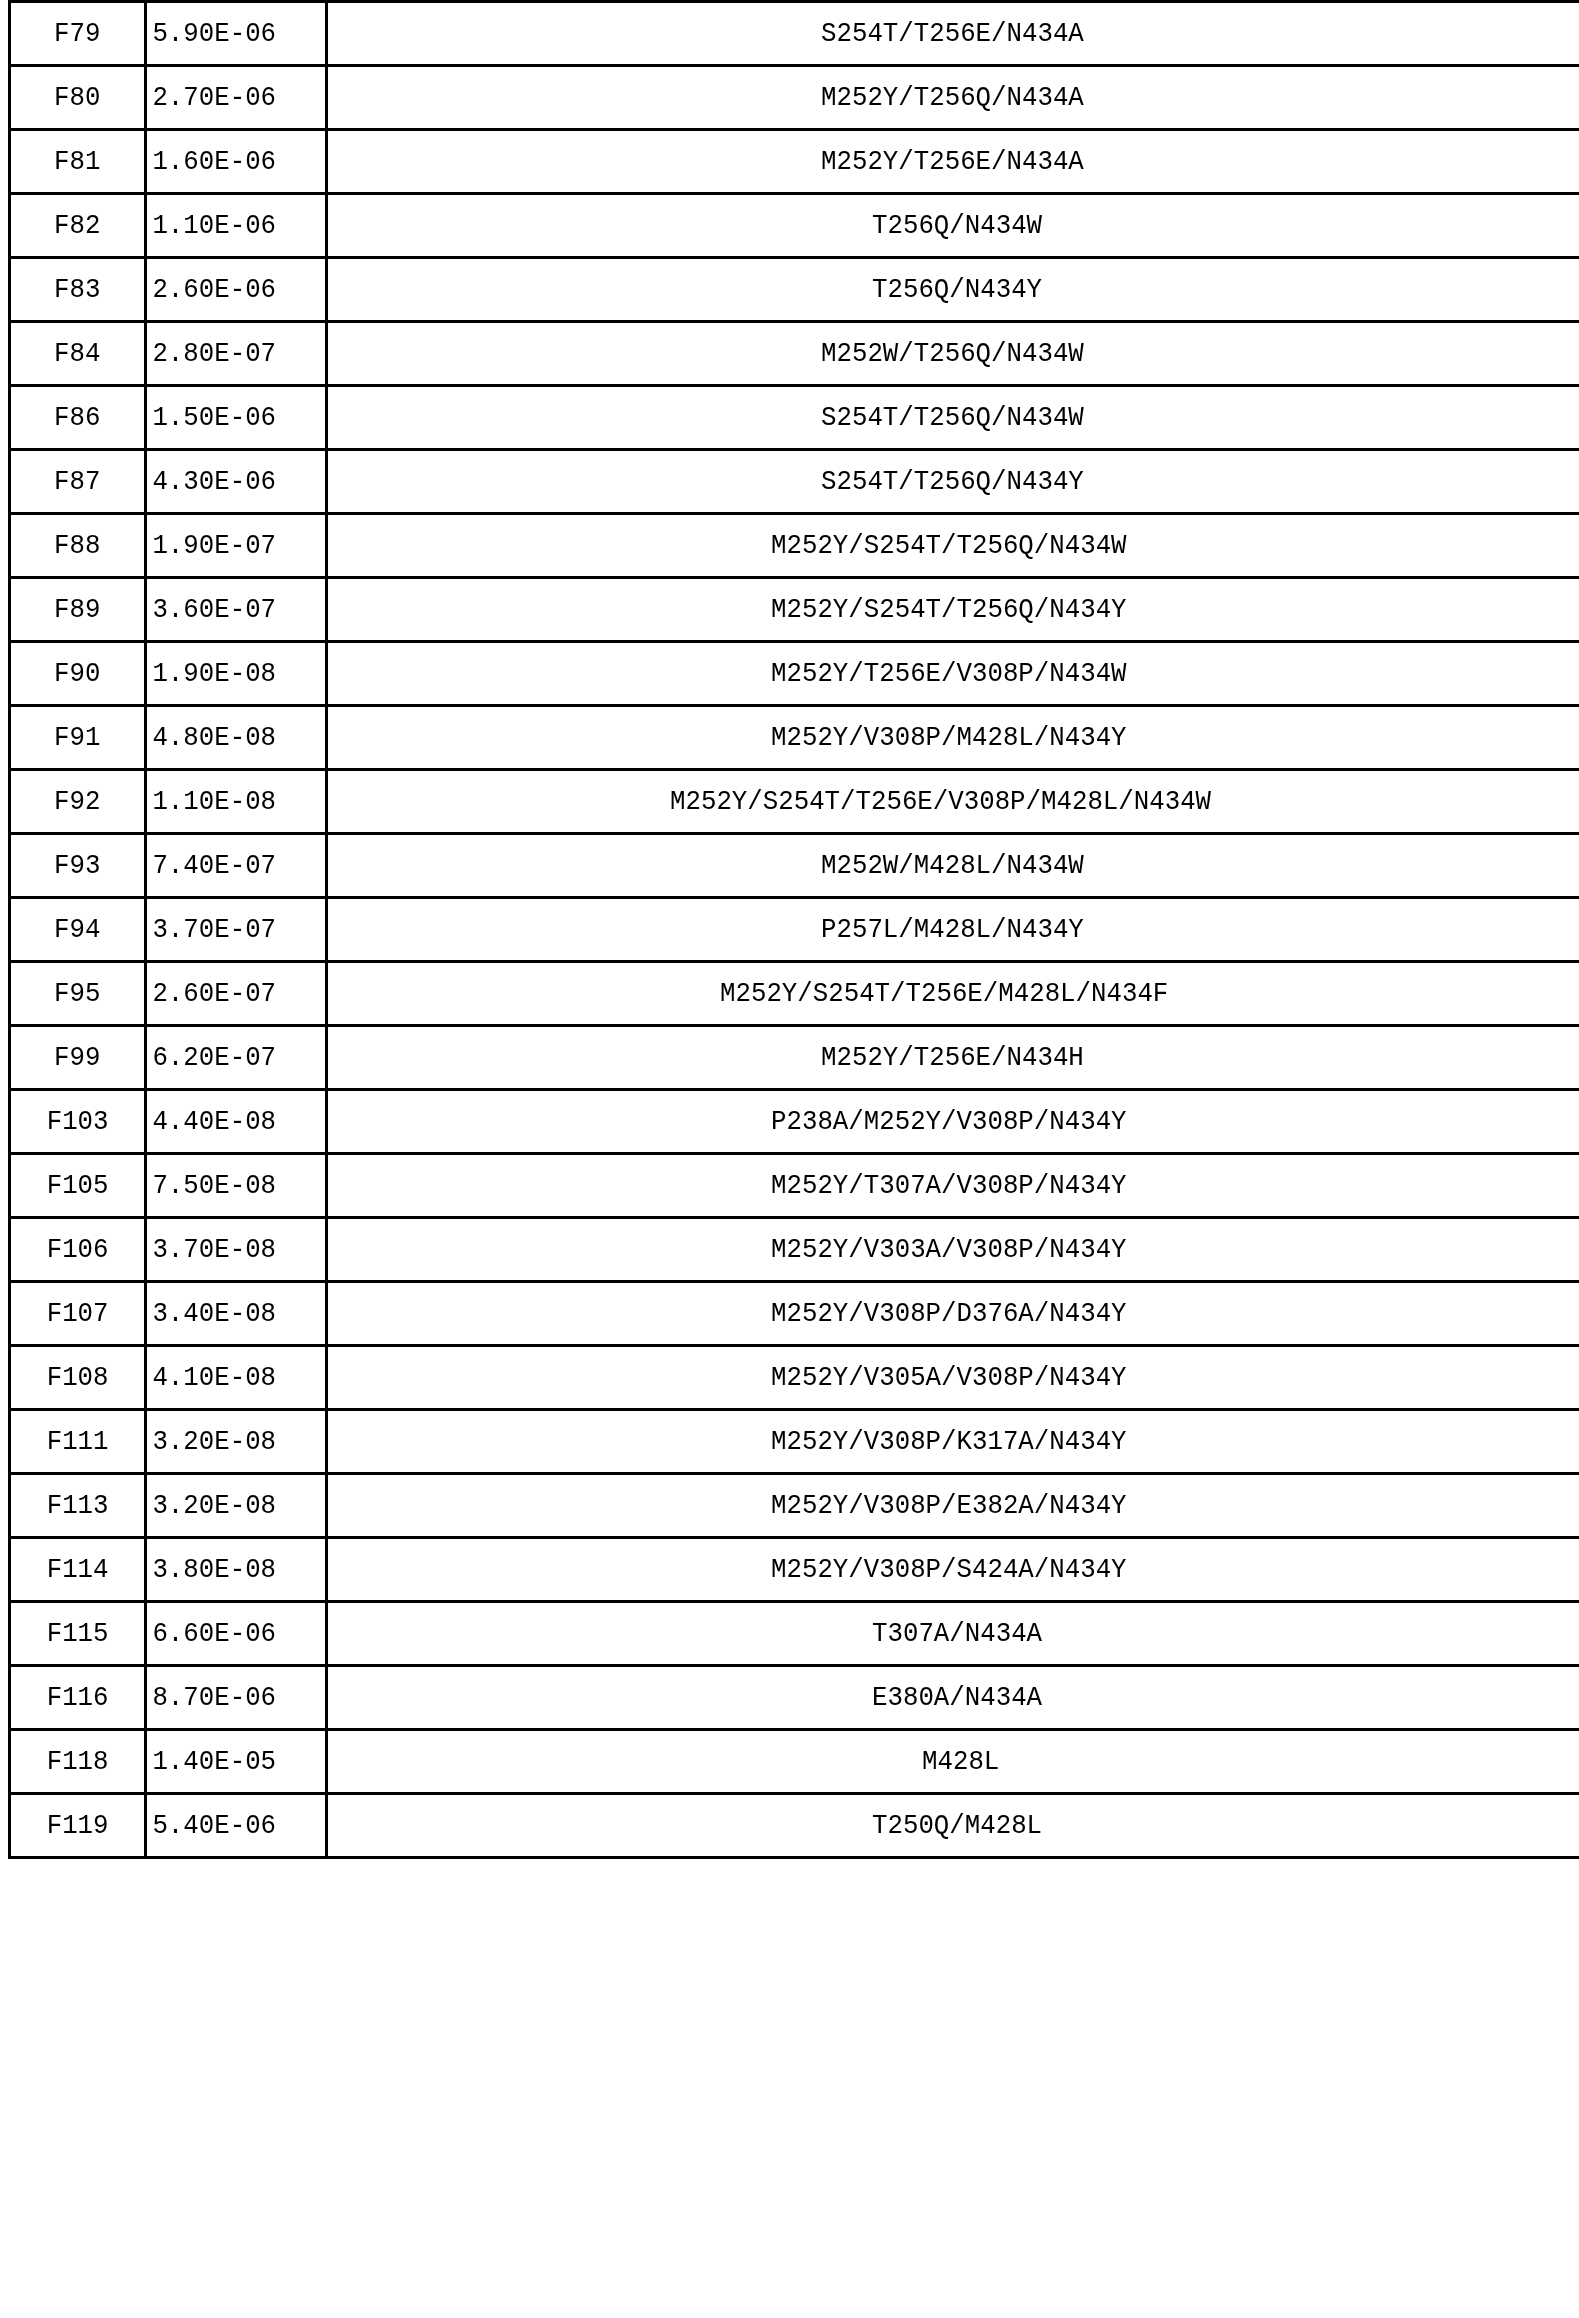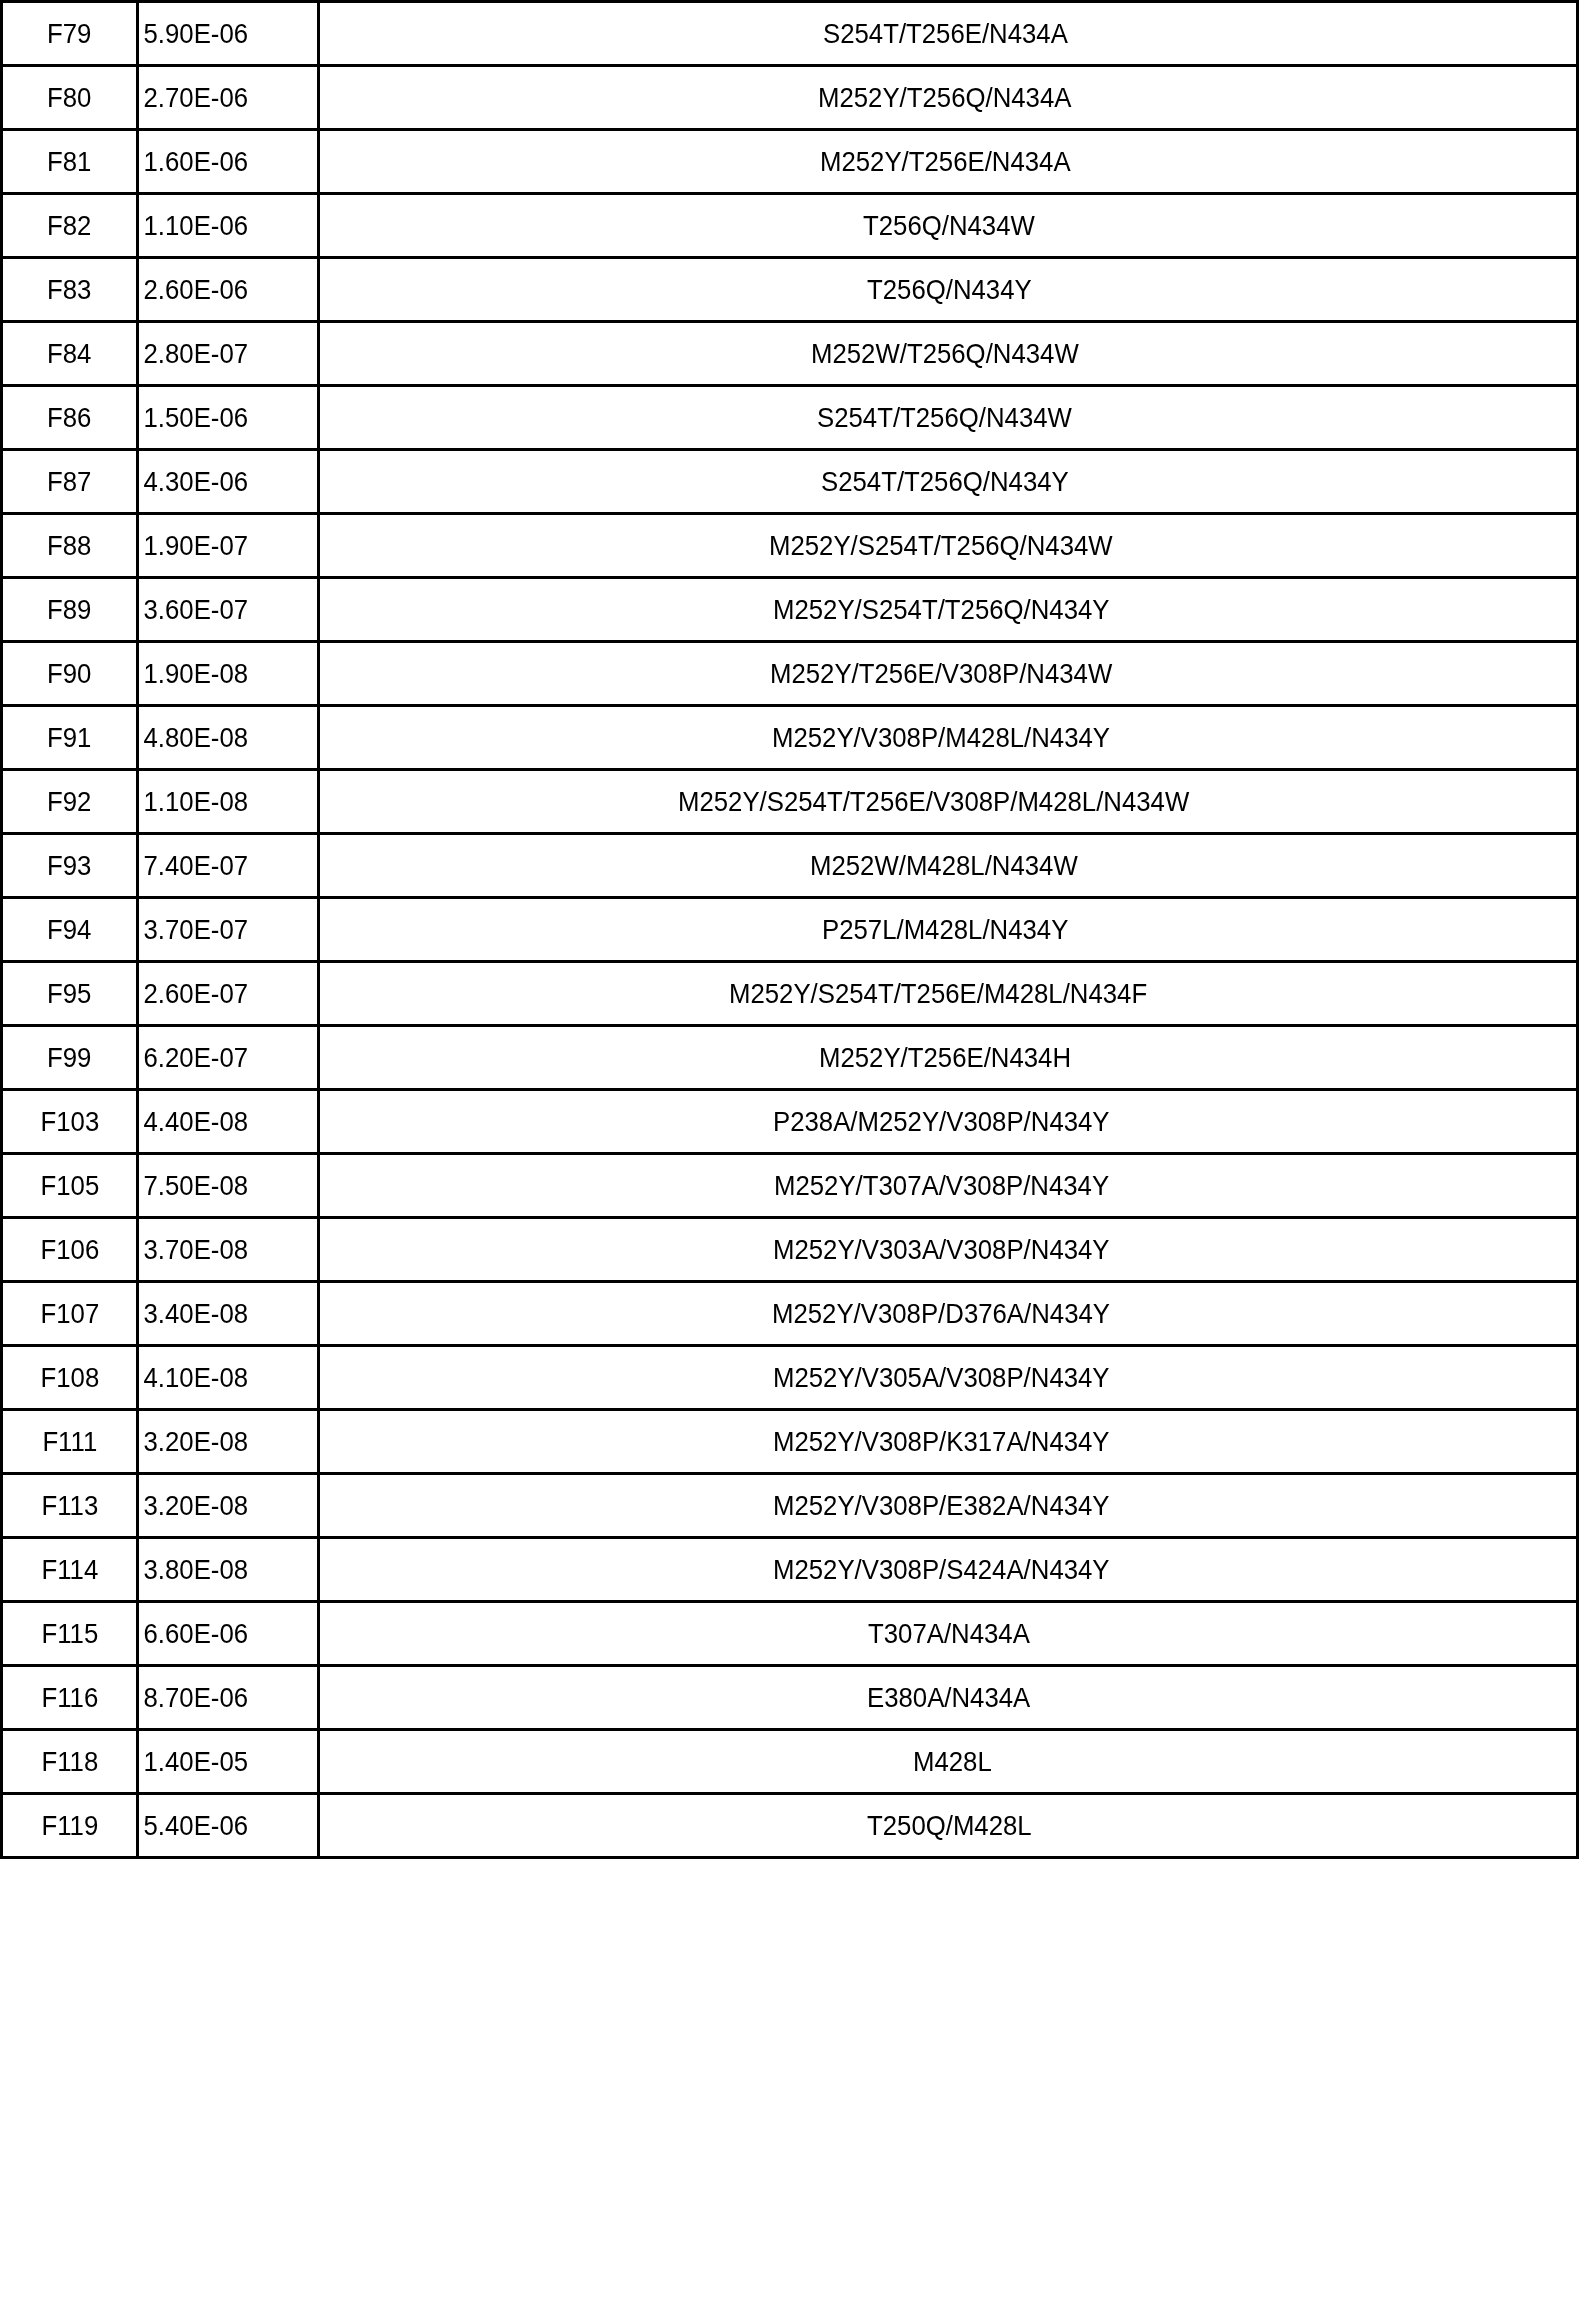--- a/index.html
+++ b/index.html
@@ -2,22 +2,23 @@
 <html style="font-size:10.7px"><head>
   <meta charset="utf-8">
   <style>
     html, body { margin: 0; padding: 0; background: #ffffff; }
     body { width: 1580px; height: 2319px; overflow: hidden; }
     .table {
       position: absolute; left: 0; top: 0;
       width: 1580px; height: 2319px;
       box-sizing: border-box;
       border-collapse: collapse;
-      font-family: Liberation Sans, sans-serif;
+      font-family: Liberation Mono, monospace;
       color: #000000;
+      padding-left: 8px;
     }
     table { border-collapse: collapse; width: 1579px; table-layout: fixed; }
     td {
       border: 3.3px solid #000000;
       height: 61px;
       padding: 0;
       font-size: 28px;
       line-height: 28px;
       vertical-align: middle;
       white-space: nowrap;

